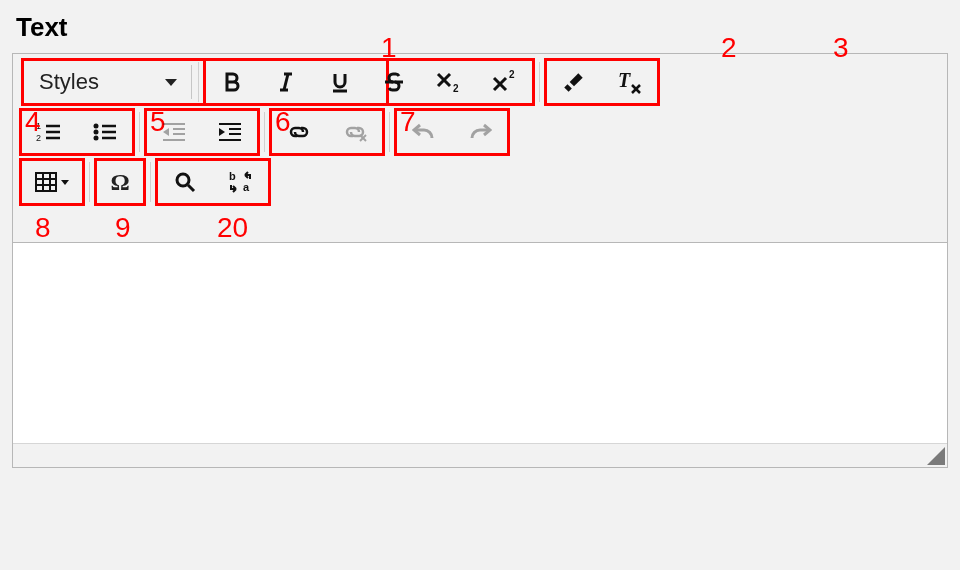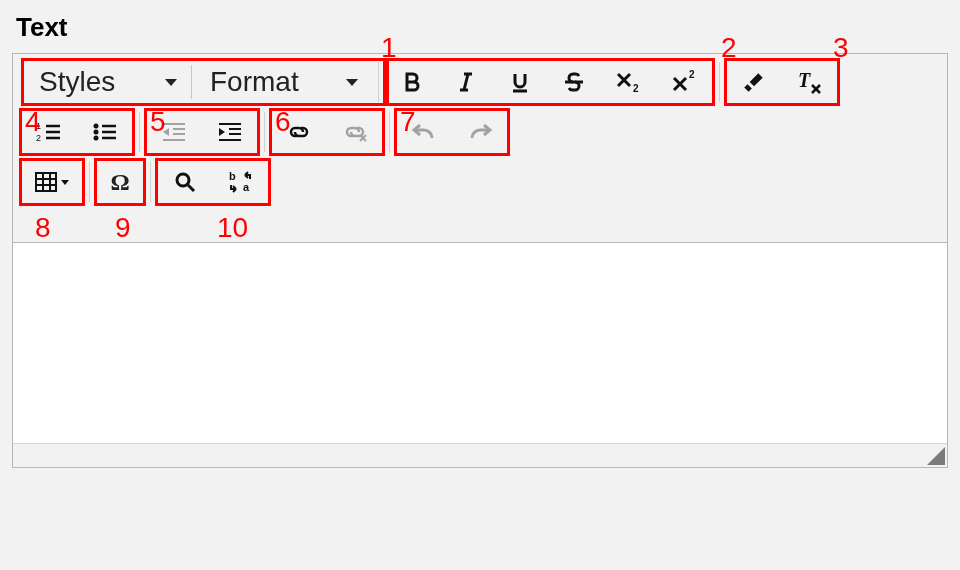--- a/index.html
+++ b/index.html
@@ -58,21 +58,21 @@
     color: #222;
   }
   .btn.disabled { opacity: 0.35; cursor: default; }
   .btn svg { pointer-events: none; }
   .combo {
     display: inline-flex;
     align-items: center;
     justify-content: space-between;
     height: 44px;
     padding: 0 14px 0 18px;
-    font-size: 28px;
+    font-size: 22px;
     color: #222;
     cursor: pointer;
     background: transparent;
   }
   .combo .caret {
     margin-left: 28px;
     width: 0; height: 0;
     border-left: 6px solid transparent;
     border-right: 6px solid transparent;
     border-top: 7px solid #222;
@@ -125,24 +125,20 @@
     <div class="row" style="position:relative;">
 
       <div class="group" style="position:relative;">
         <div class="red-box" style="left:0; top:-2px; width:368px; height:48px;"></div>
 
         <div class="combo" style="width:170px;">
           <span>Styles</span>
           <span class="caret"></span>
         </div>
         <div class="combo-sep"></div>
-        <div class="combo" style="width:180px;">
-          <span>Format</span>
-          <span class="caret"></span>
-        </div>
       </div>
 
       <span class="annot" style="left:360px; top:-28px;">1</span>
 
       <div class="sep"></div>
 
       <div class="group" style="position:relative;">
         <div class="red-box" style="left:-2px; top:-2px; width:332px; height:48px;"></div>
 
         <button class="btn" style="width:54px;">
@@ -344,21 +340,21 @@
               <text x="1" y="9" font-size="11" font-weight="bold" fill="#111">b</text>
               <text x="15" y="20" font-size="11" font-weight="bold" fill="#111">a</text>
               <path d="M3 14 L3 18 L8 18" fill="none" stroke="#111" stroke-width="2"></path>
               <path d="M6 16 L10 20" stroke="#111" stroke-width="0"></path>
               <path d="M8 18 L5 15 M8 18 L5 21" fill="none" stroke="#111" stroke-width="2"></path>
               <path d="M22 8 L22 4 L17 4" fill="none" stroke="#111" stroke-width="2"></path>
               <path d="M17 4 L20 1 M17 4 L20 7" fill="none" stroke="#111" stroke-width="2"></path>
             </svg>
         </button>
       </div>
-      <span class="annot" style="left:196px; top:52px;">10</span>
+      <span class="annot" style="left:196px; top:52px;">20</span>
 
     </div>
     <div style="height:32px;"></div>
   </div>
 
   <div class="content"></div>
 
   <div class="footer-bar">
     <div class="resize-grip"></div>
   </div>

